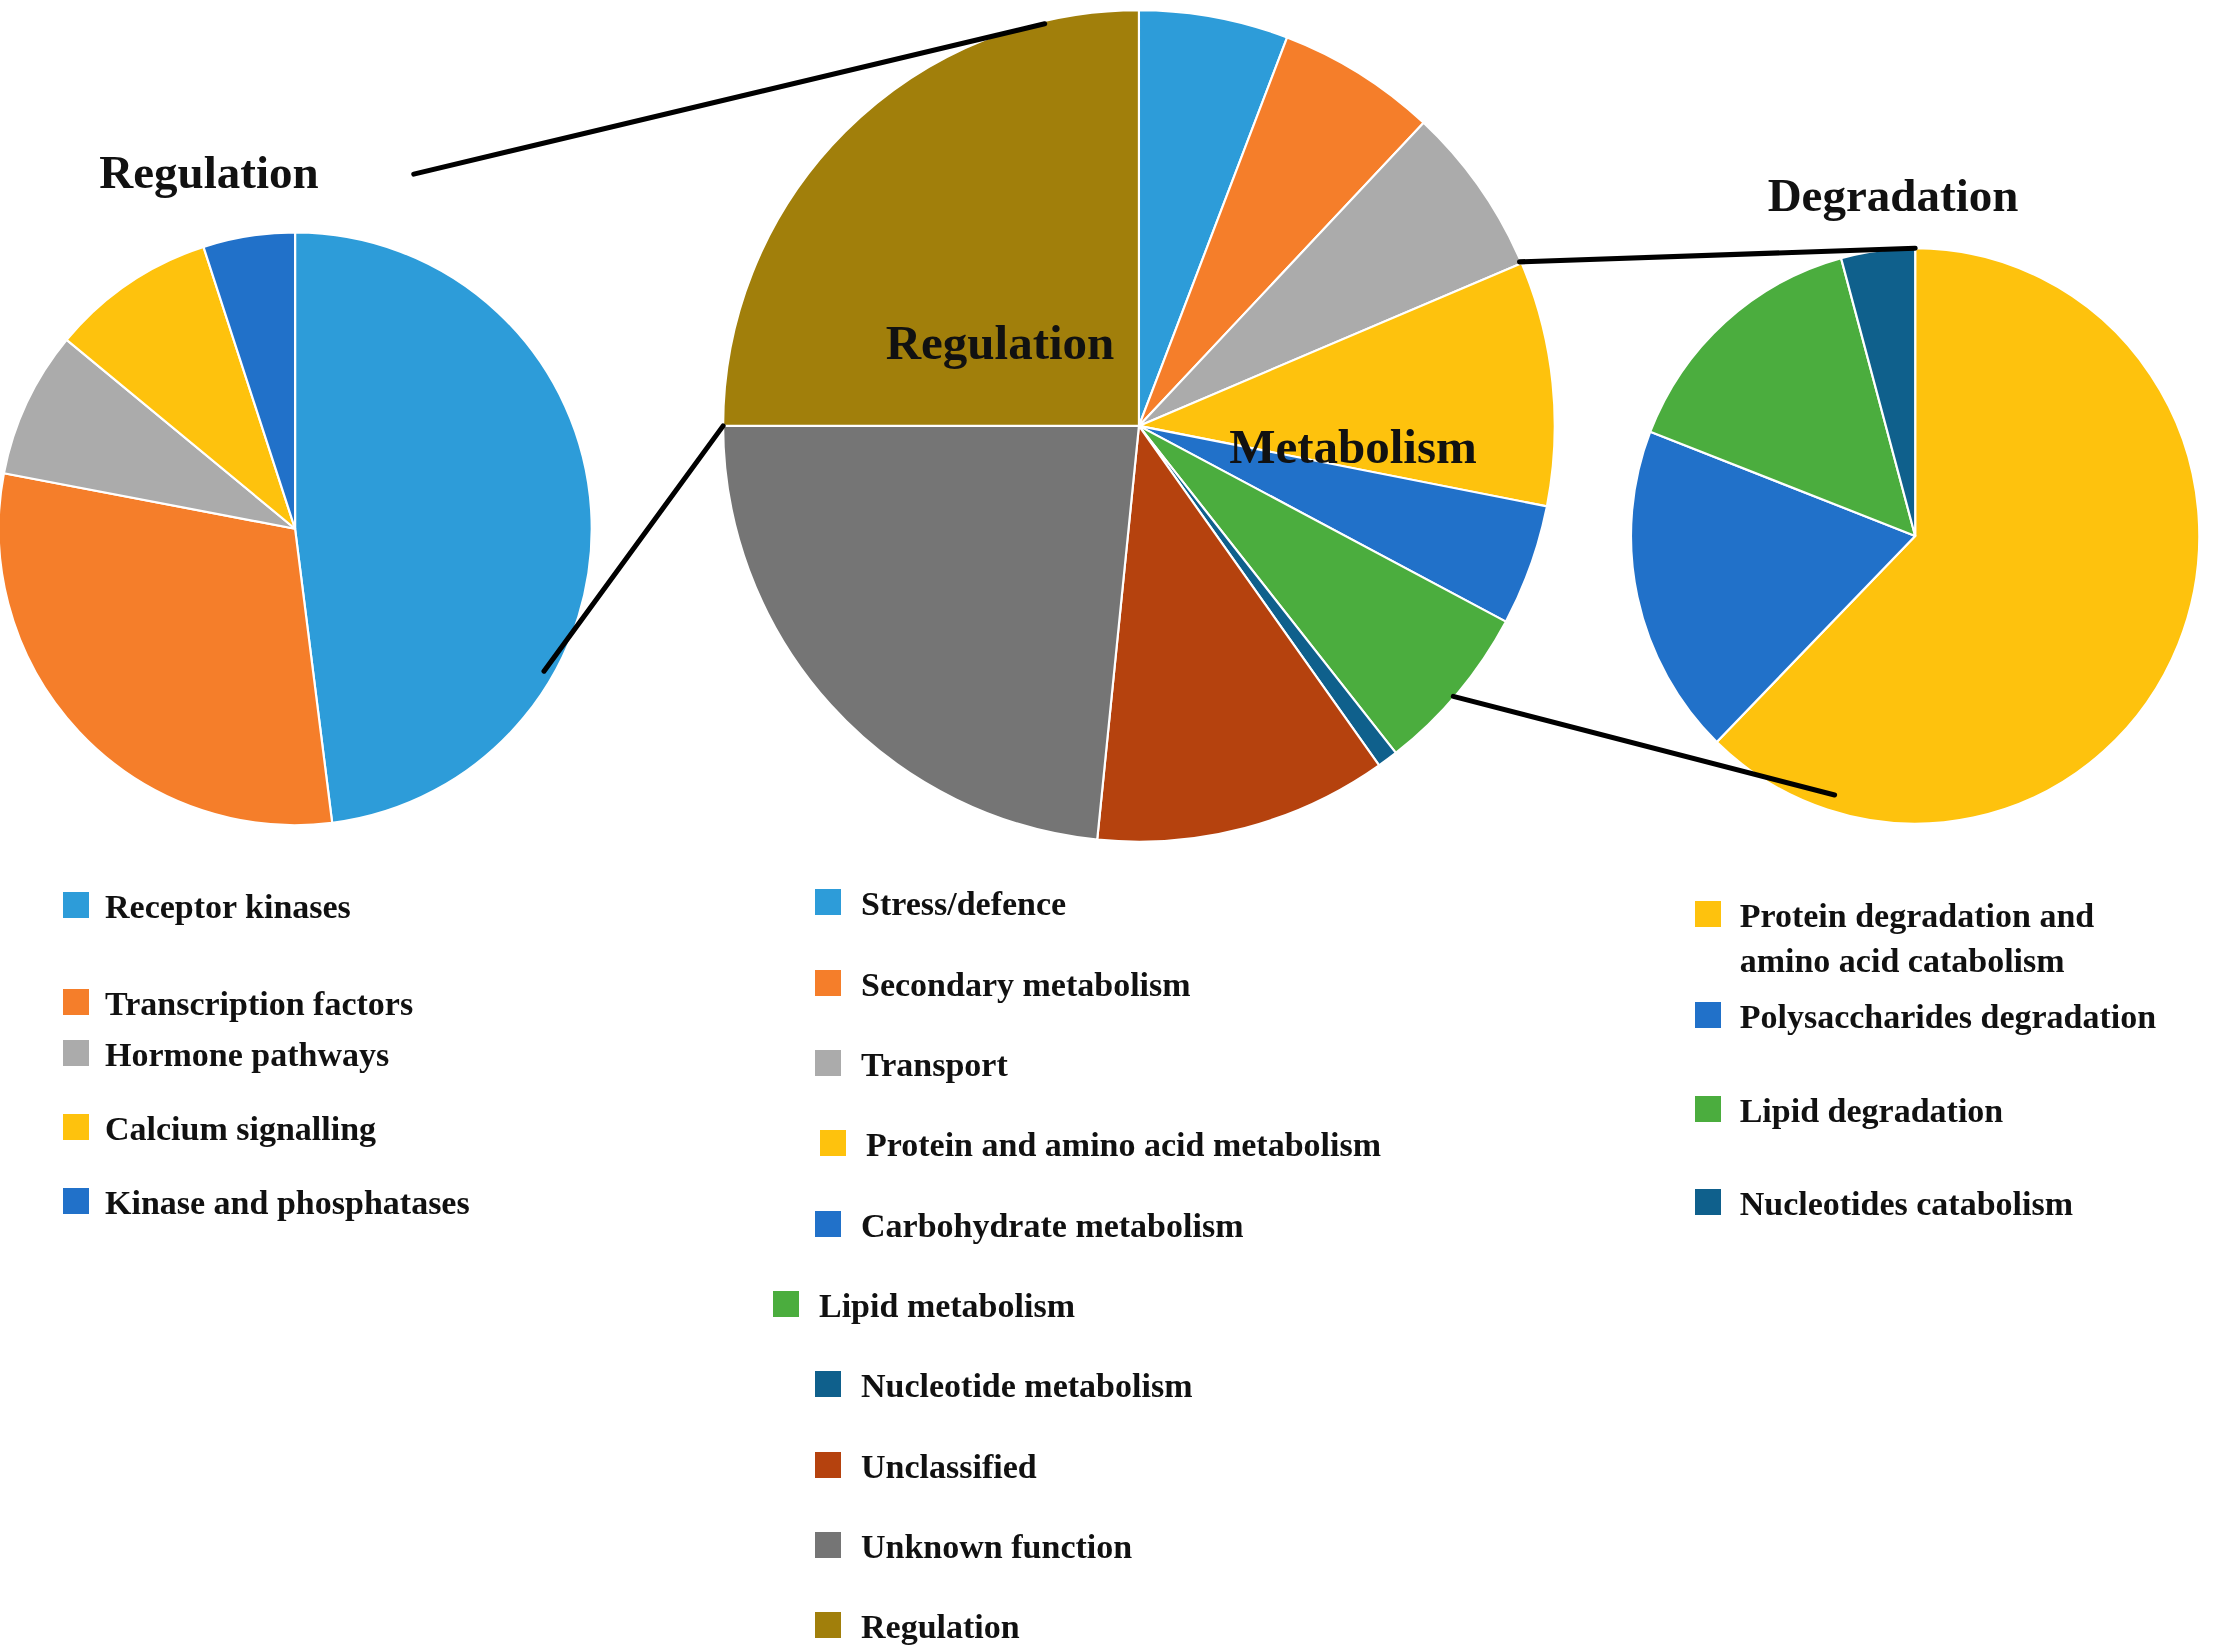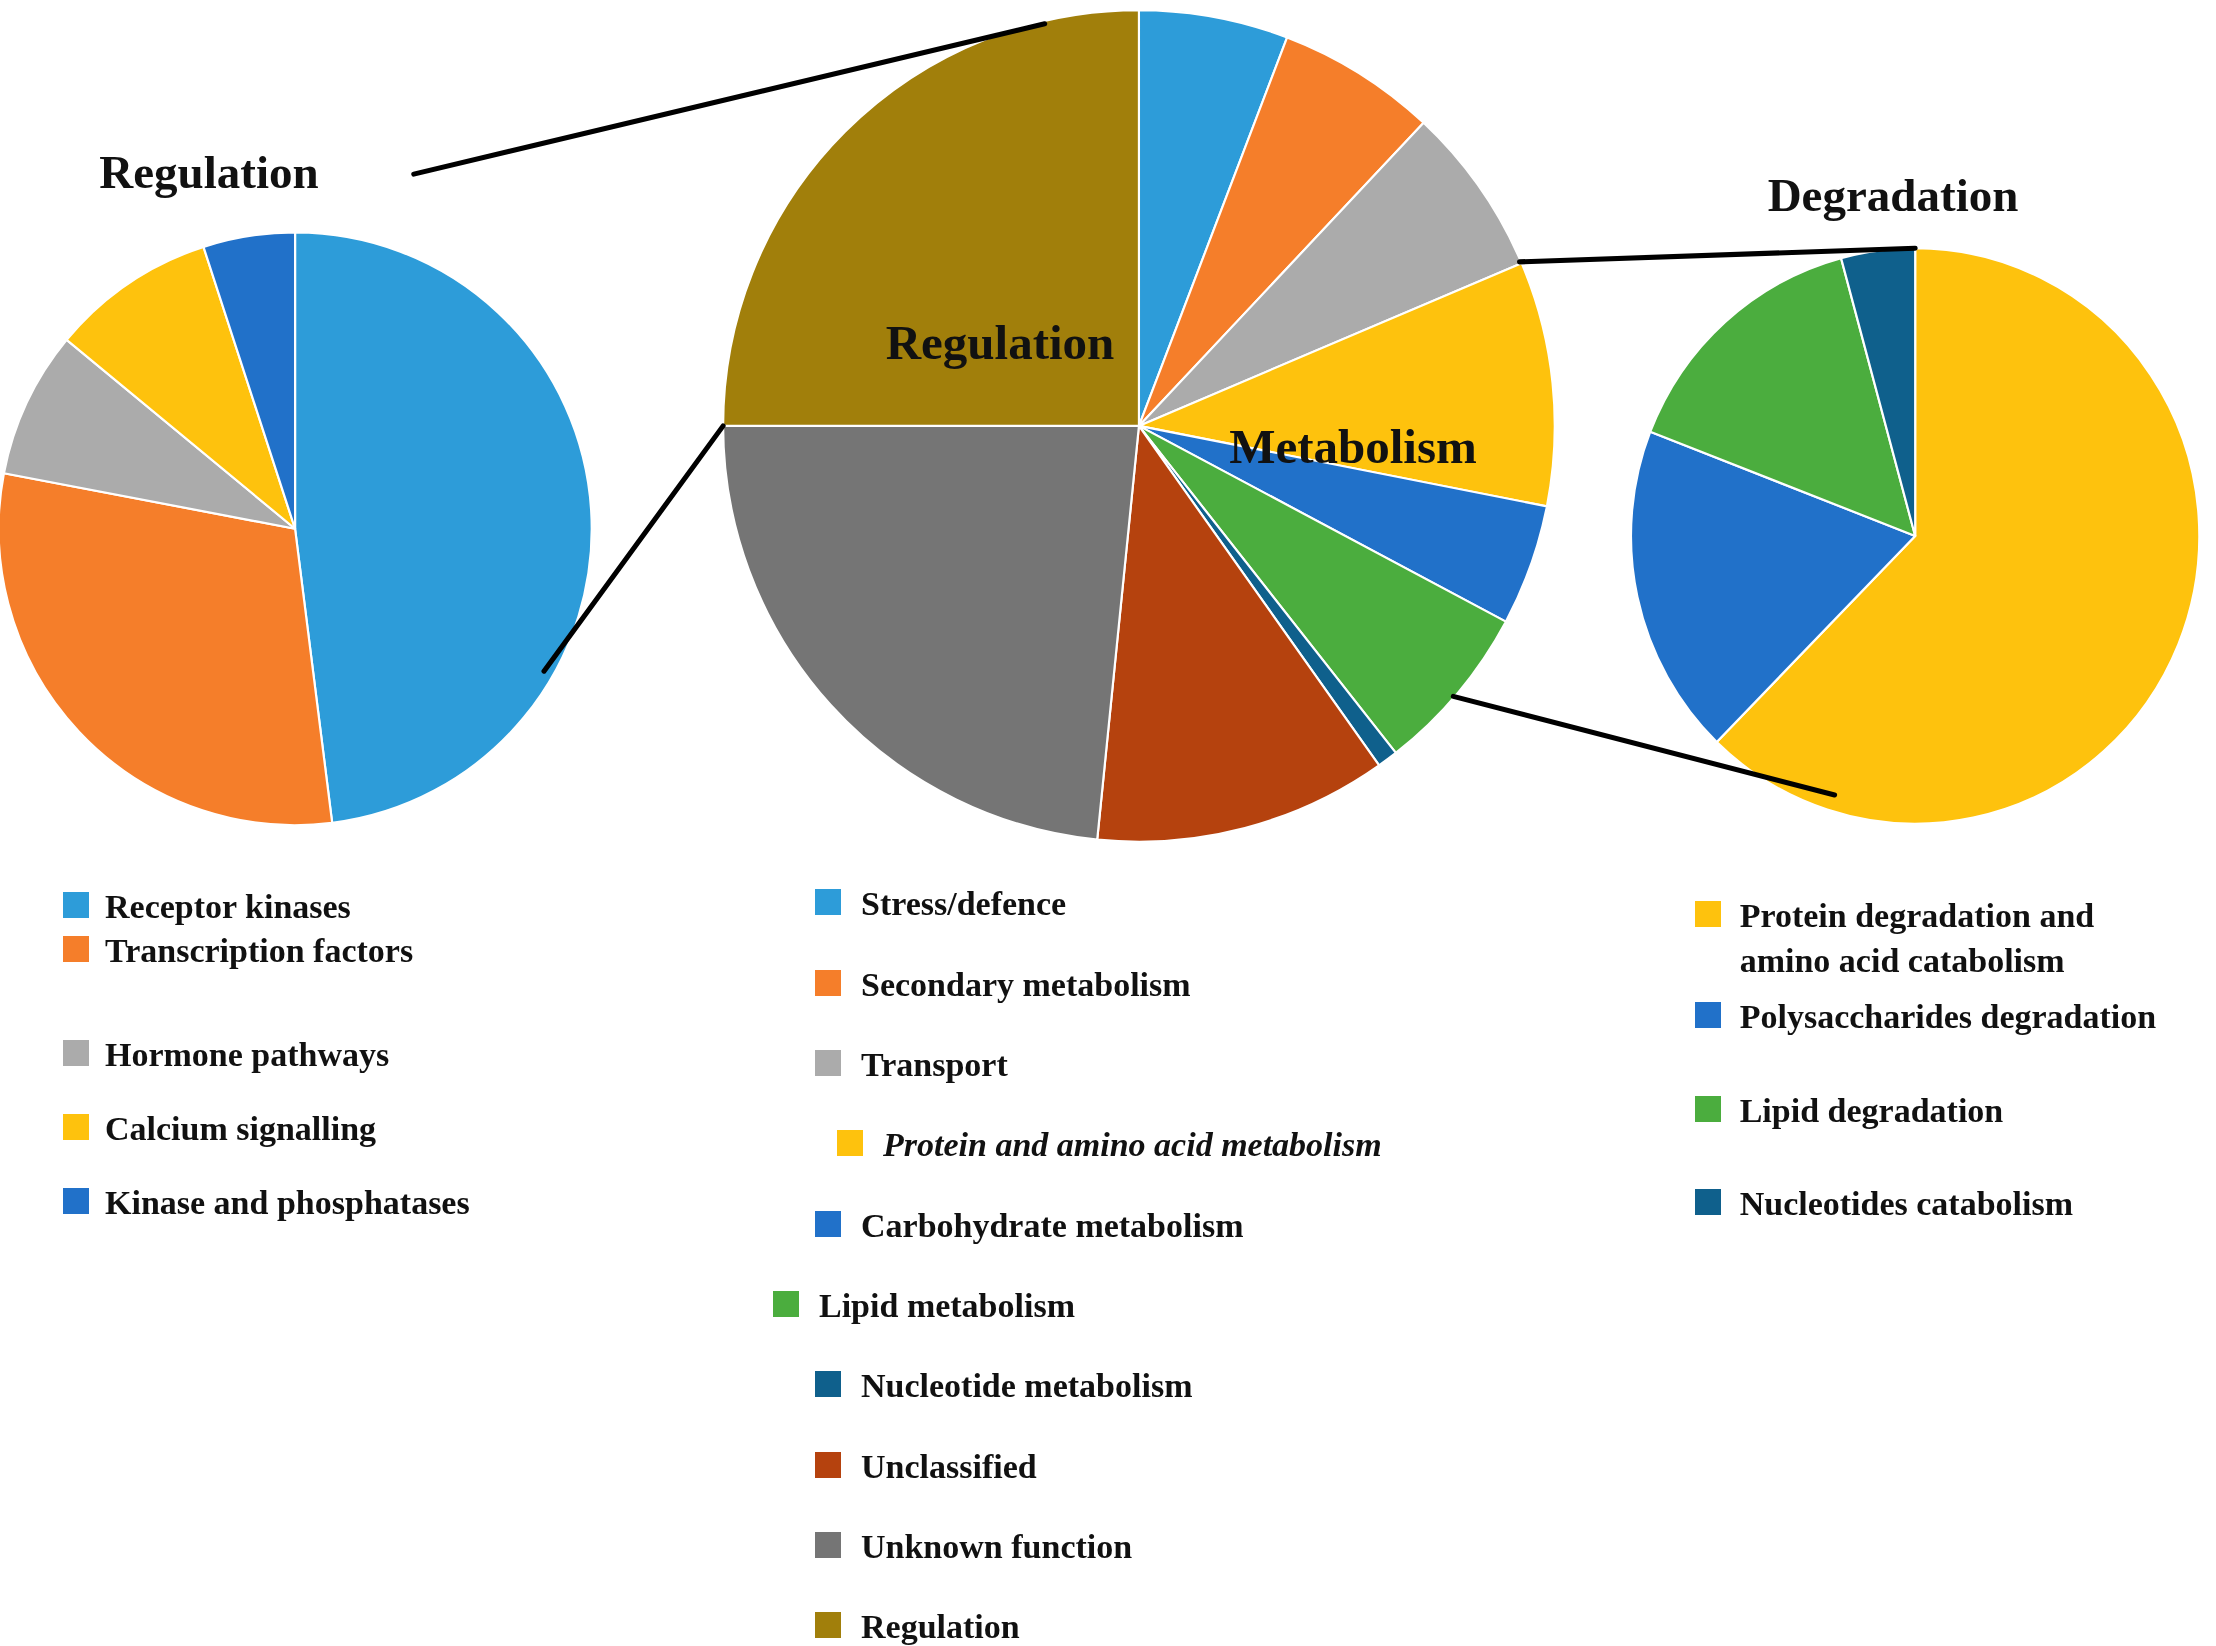--- a/index.html
+++ b/index.html
@@ -90,21 +90,21 @@
 
   <div class="inner-label" id="mid-regulation-label" style="left: 712px; top: 314px; width: 576px;">Regulation</div>
 
   <div class="inner-label" id="mid-metabolism-label" style="left: 1065px; top: 418px; width: 576px;">Metabolism</div>
 
   <div class="legend" id="legend-0">
       <div class="legend-row" style="left: 42px; top: 885px;">
         <span class="legend-chip" style="background: rgb(45, 156, 217); margin-right: 16px;"></span>
         <span class="legend-label">Receptor kinases</span>
       </div>
-      <div class="legend-row" style="left: 42px; top: 929px;">
+      <div class="legend-row" style="left: 42px; top: 982px;">
         <span class="legend-chip" style="background: rgb(245, 126, 42); margin-right: 16px;"></span>
         <span class="legend-label">Transcription factors</span>
       </div>
       <div class="legend-row" style="left: 42px; top: 1033px;">
         <span class="legend-chip" style="background: rgb(171, 171, 171); margin-right: 16px;"></span>
         <span class="legend-label">Hormone pathways</span>
       </div>
       <div class="legend-row" style="left: 42px; top: 1107px;">
         <span class="legend-chip" style="background: rgb(254, 194, 13); margin-right: 16px;"></span>
         <span class="legend-label">Calcium signalling</span>
@@ -120,21 +120,21 @@
         <span class="legend-label">Stress/defence</span>
       </div>
       <div class="legend-row" style="left: 794px; top: 963px;">
         <span class="legend-chip" style="background: rgb(245, 126, 42); margin-right: 20px;"></span>
         <span class="legend-label">Secondary metabolism</span>
       </div>
       <div class="legend-row" style="left: 794px; top: 1043px;">
         <span class="legend-chip" style="background: rgb(171, 171, 171); margin-right: 20px;"></span>
         <span class="legend-label">Transport</span>
       </div>
-      <div class="legend-row" style="left: 816px; top: 1123px; font-style: italic;">
+      <div class="legend-row" style="left: 799px; top: 1123px;">
         <span class="legend-chip" style="background: rgb(254, 194, 13); margin-right: 20px;"></span>
         <span class="legend-label">Protein and amino acid metabolism</span>
       </div>
       <div class="legend-row" style="left: 794px; top: 1204px;">
         <span class="legend-chip" style="background: rgb(33, 113, 201); margin-right: 20px;"></span>
         <span class="legend-label">Carbohydrate metabolism</span>
       </div>
       <div class="legend-row" style="left: 752px; top: 1284px;">
         <span class="legend-chip" style="background: rgb(75, 173, 62); margin-right: 20px;"></span>
         <span class="legend-label">Lipid metabolism</span>

